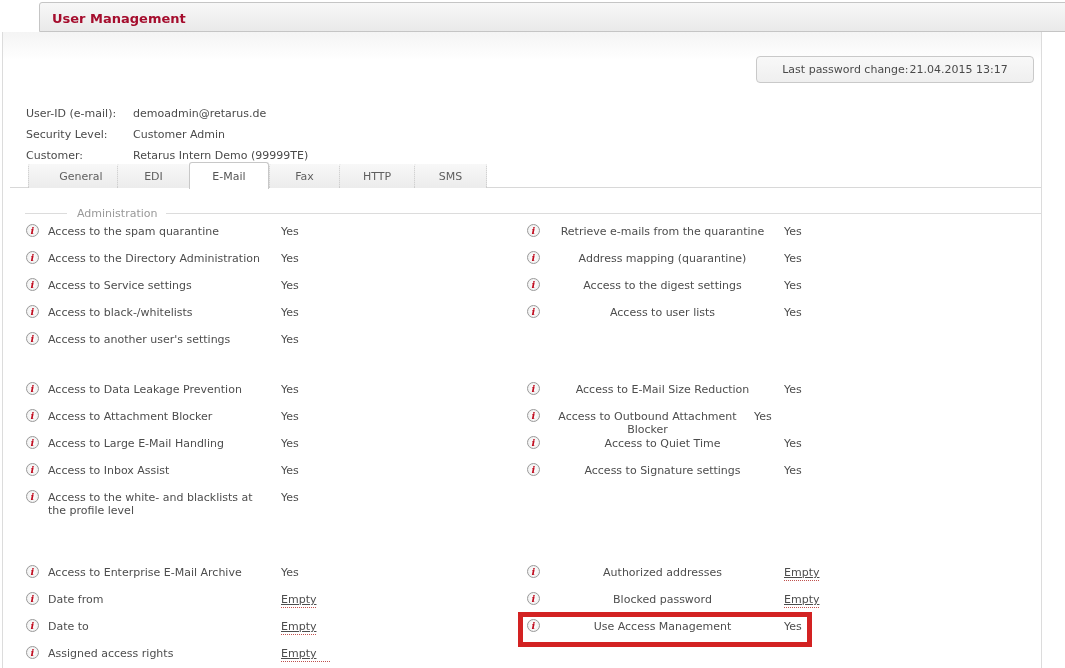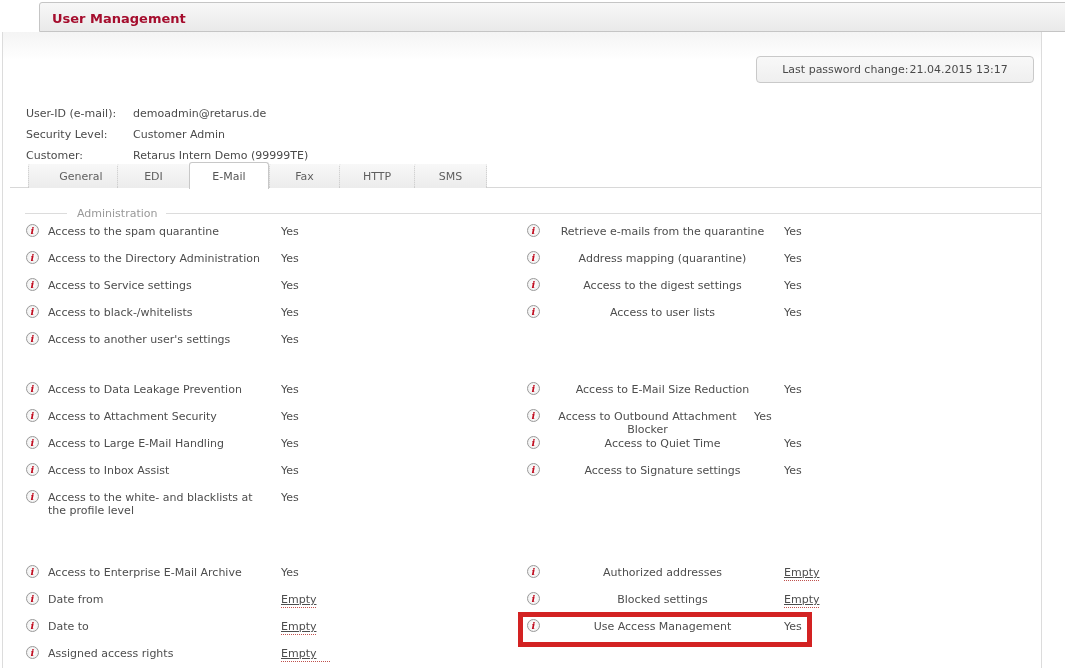--- a/index.html
+++ b/index.html
@@ -190,21 +190,21 @@
   </div>
 
   <div class="col g2l">
     <div class="row">
       <span class="info-ic">i</span>
       <span class="lbl">Access to Data Leakage Prevention</span>
       <span class="val">Yes</span>
     </div>
     <div class="row">
       <span class="info-ic">i</span>
-      <span class="lbl">Access to Attachment Security</span>
+      <span class="lbl">Access to Attachment Blocker</span>
       <span class="val">Yes</span>
     </div>
     <div class="row">
       <span class="info-ic">i</span>
       <span class="lbl">Access to Large E-Mail Handling</span>
       <span class="val">Yes</span>
     </div>
     <div class="row">
       <span class="info-ic">i</span>
       <span class="lbl">Access to Inbox Assist</span>
@@ -264,21 +264,21 @@
   </div>
 
   <div class="col g3r">
     <div class="row">
       <span class="info-ic">i</span>
       <span class="lbl">Authorized addresses</span>
       <span class="val empty">Empty</span>
     </div>
     <div class="row">
       <span class="info-ic">i</span>
-      <span class="lbl">Blocked settings</span>
+      <span class="lbl">Blocked password</span>
       <span class="val empty">Empty</span>
     </div>
     <div class="row">
       <span class="info-ic">i</span>
       <span class="lbl">Use Access Management</span>
       <span class="val">Yes</span>
     </div>
   </div>
 
   <div class="highlight"></div>

